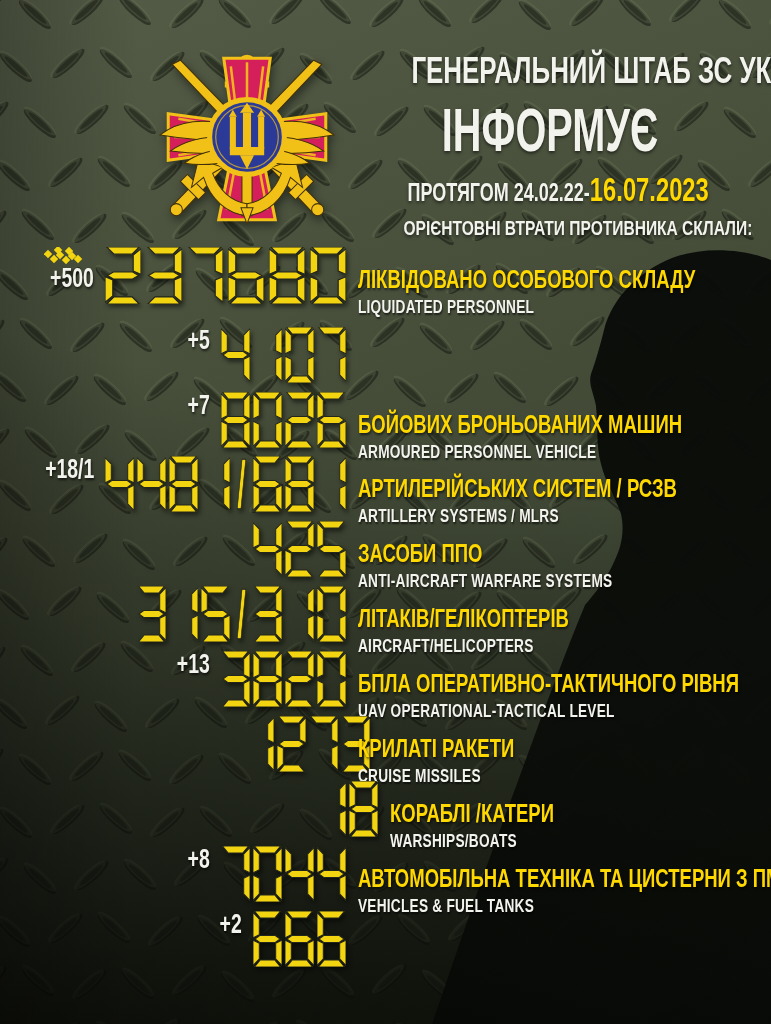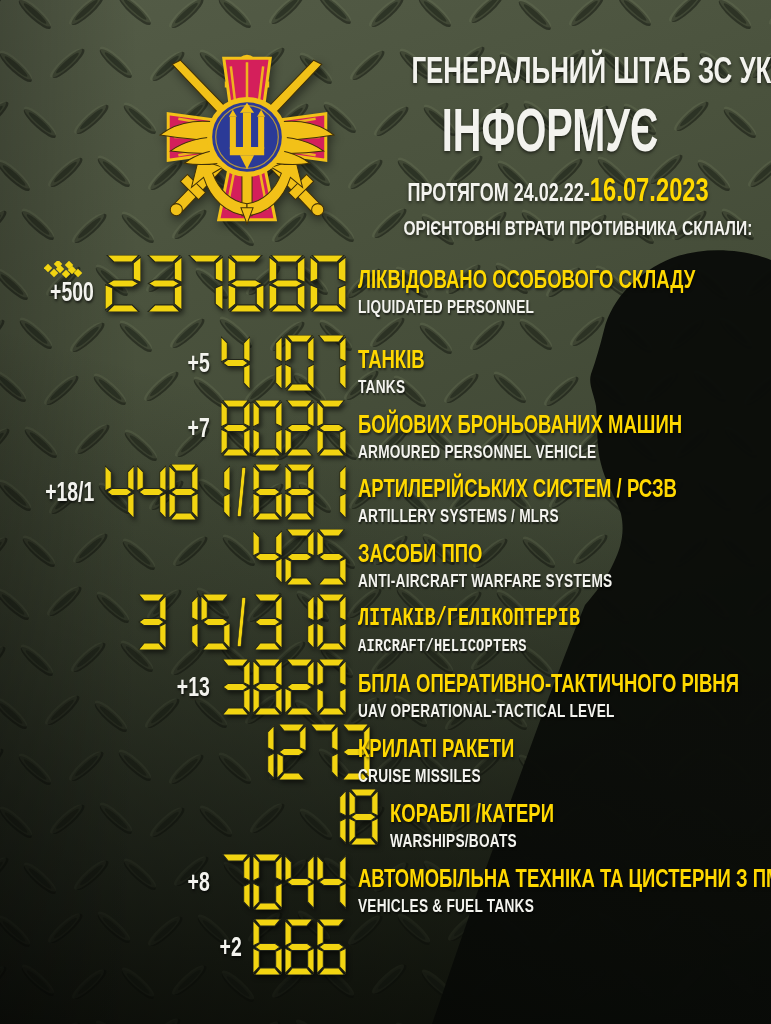--- a/index.html
+++ b/index.html
@@ -35,21 +35,21 @@
   }
   .cxc{display:block;transform-origin:50% 50%;white-space:nowrap;font-weight:bold;
        text-shadow:0 2px 4px rgba(0,0,0,.55);}
   .h-title{font-size:37px;transform:scaleX(.70);letter-spacing:0;}
   .h-sub{font-size:62px;transform:scaleX(.64);margin-top:2px;}
   .h-period{margin-top:6px;transform:scaleX(.72);}
   .h-period .pfx{font-size:25px;color:var(--c-white);}
   .h-period .date{font-size:33px;color:var(--c-ua);}
   .h-note{font-size:21px;margin-top:7px;transform:scaleX(.74);}
   .row{position:absolute;left:0;width:771px;}
-  .numwrap{position:absolute;right:425px;bottom:8px;display:flex;align-items:center;}
+  .numwrap{position:absolute;right:425px;bottom:16px;display:flex;align-items:flex-start;}
   .incstack{display:flex;flex-direction:column;align-items:center;margin-right:11px;}
   .inc{
     font-weight:bold;color:var(--c-white);font-size:27px;line-height:1;
     transform:scaleX(.72);transform-origin:100% 100%;white-space:nowrap;
     text-shadow:1px 2px 3px rgba(0,0,0,.65);
   }
   .num{display:flex;align-items:flex-end;filter:drop-shadow(2px 3px 2px rgba(0,0,0,.5));}
   .labels{
     position:absolute;left:358px;top:0;bottom:0;display:flex;flex-direction:column;
     justify-content:center;gap:6px;
@@ -1956,24 +1956,20 @@
               <polygon points="0,54 13,60 13,89 0,101" style="fill:var(--c-seg)" stroke="#23261b" stroke-width="2"></polygon>
               <polygon points="0,3 13,15 13,44 0,50" style="fill:var(--c-seg)" stroke="#23261b" stroke-width="2"></polygon>
             </svg>
             <svg viewBox="0 0 60 104" preserveAspectRatio="none" height="56" width="29">
               <polygon points="3,0 57,0 45,13 15,13" style="fill:var(--c-seg)" stroke="#23261b" stroke-width="2"></polygon>
               <polygon points="60,3 60,50 47,44 47,15" style="fill:var(--c-seg)" stroke="#23261b" stroke-width="2"></polygon>
               <polygon points="60,54 60,101 47,89 47,60" style="fill:var(--c-seg)" stroke="#23261b" stroke-width="2"></polygon>
             </svg>
           </div>
         </div>
-        <div class="labels">
-          <span class="ua">ТАНКІВ</span>
-          <span class="en">TANKS</span>
-        </div>
       </div>
       <div class="row" style="top: 408px; height: 56px;">
         <div class="numwrap">
           <div class="incstack">
             <span class="inc">+7</span>
           </div>
           <div class="num" style="gap: 3px;">
             <svg viewBox="0 0 60 104" preserveAspectRatio="none" height="56" width="29">
               <polygon points="3,0 57,0 45,13 15,13" style="fill:var(--c-seg)" stroke="#23261b" stroke-width="2"></polygon>
               <polygon points="60,3 60,50 47,44 47,15" style="fill:var(--c-seg)" stroke="#23261b" stroke-width="2"></polygon>
@@ -2098,21 +2094,21 @@
               <polygon points="60,54 60,101 47,89 47,60" style="fill:var(--c-seg)" stroke="#23261b" stroke-width="2"></polygon>
               <polygon points="15,91 45,91 57,104 3,104" style="fill:var(--c-seg)" stroke="#23261b" stroke-width="2"></polygon>
             </svg>
           </div>
         </div>
         <div class="labels">
           <span class="ua">ЗАСОБИ ППО</span>
           <span class="en">ANTI-AIRCRAFT WARFARE SYSTEMS</span>
         </div>
       </div>
-      <div class="row" style="top: 602px; height: 56px; font-family: Liberation Mono, monospace;">
+      <div class="row" style="top: 602px; height: 56px;">
         <div class="numwrap">
           <div class="num" style="gap: 3px;">
             <svg viewBox="0 0 60 104" preserveAspectRatio="none" height="56" width="29">
               <polygon points="3,0 57,0 45,13 15,13" style="fill:var(--c-seg)" stroke="#23261b" stroke-width="2"></polygon>
               <polygon points="60,3 60,50 47,44 47,15" style="fill:var(--c-seg)" stroke="#23261b" stroke-width="2"></polygon>
               <polygon points="4,52 14,45.5 46,45.5 56,52 46,58.5 14,58.5" style="fill:var(--c-seg)" stroke="#23261b" stroke-width="2"></polygon>
               <polygon points="60,54 60,101 47,89 47,60" style="fill:var(--c-seg)" stroke="#23261b" stroke-width="2"></polygon>
               <polygon points="15,91 45,91 57,104 3,104" style="fill:var(--c-seg)" stroke="#23261b" stroke-width="2"></polygon>
             </svg>
             <svg viewBox="0 0 60 104" preserveAspectRatio="none" height="56" width="29">

